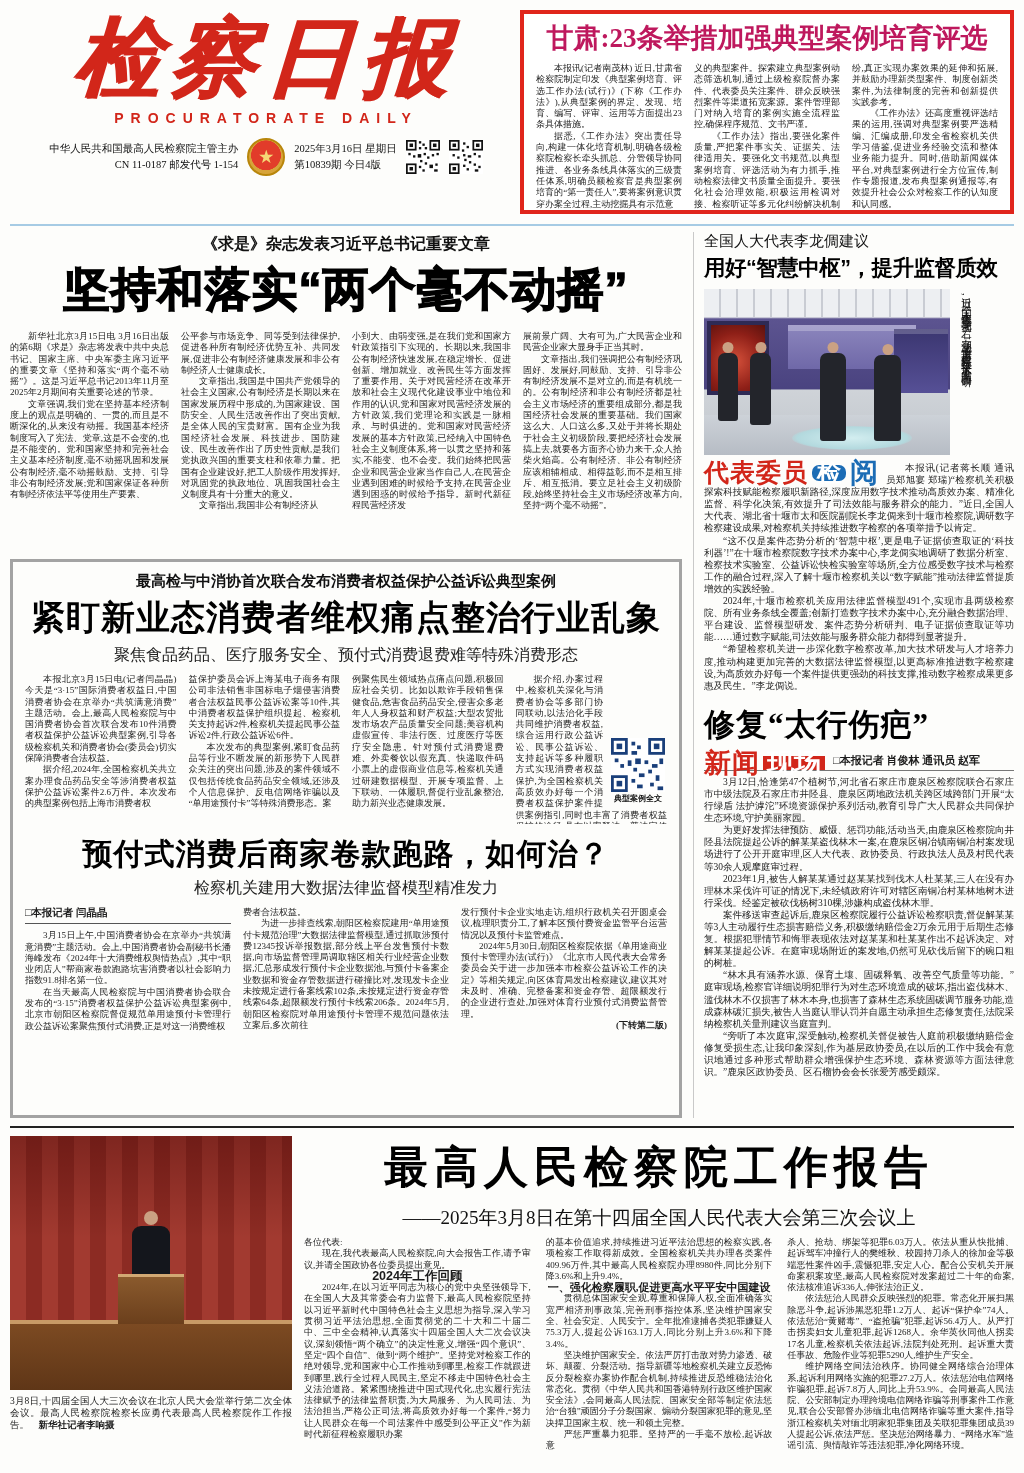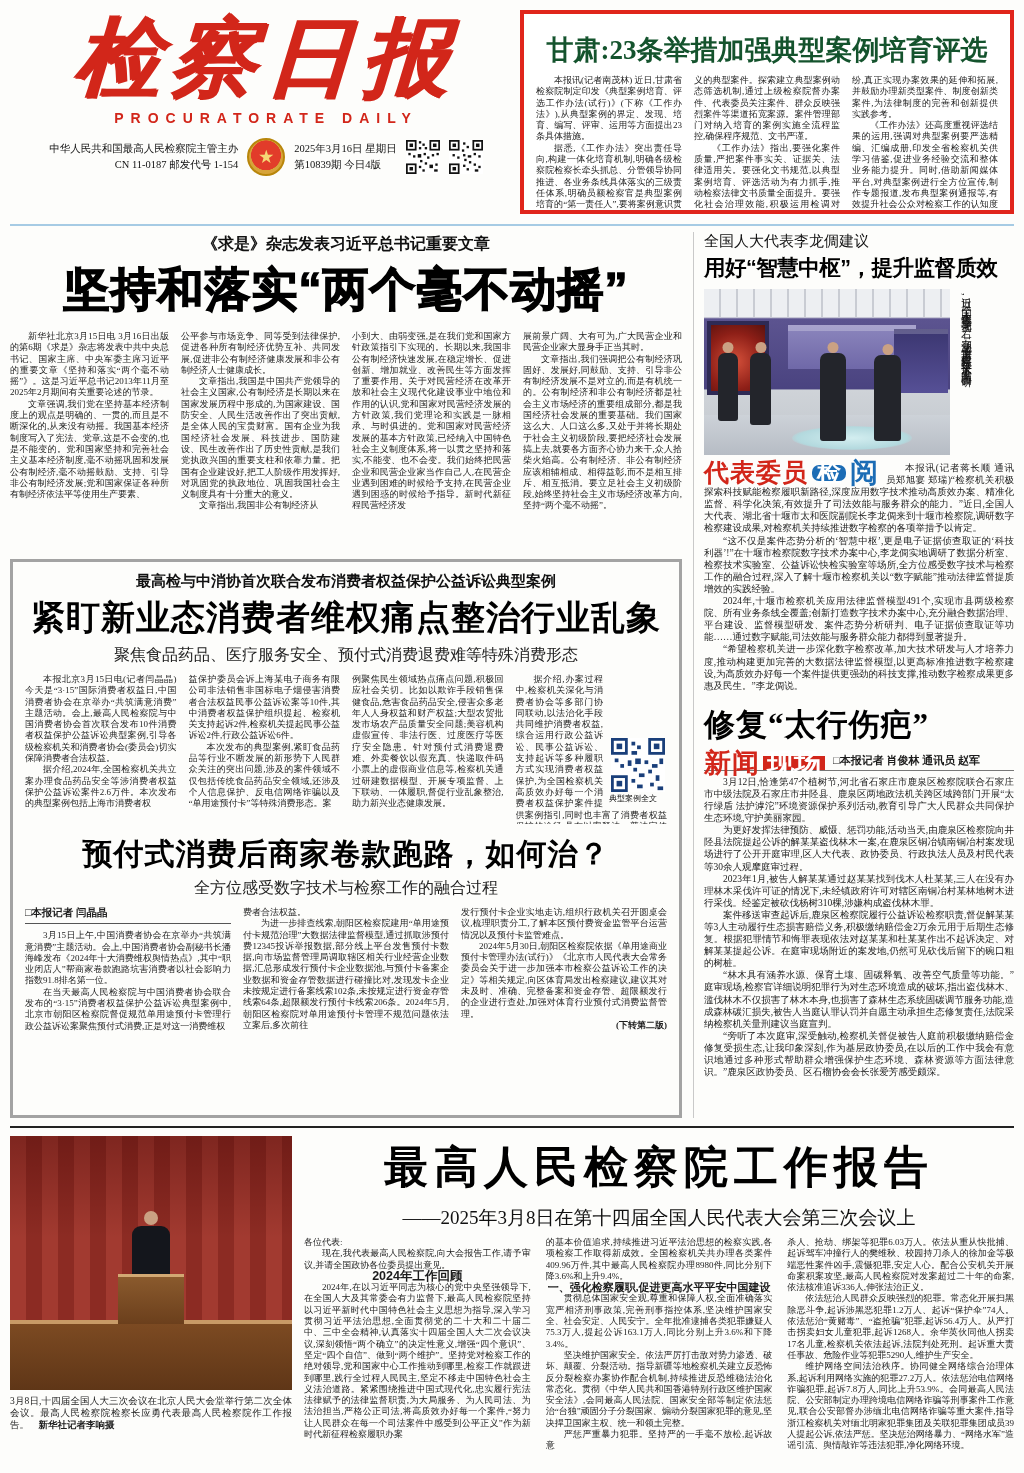--- a/index.html
+++ b/index.html
@@ -21,22 +21,22 @@
   .emblem{width:38px;height:38px;border-radius:50%;flex:0 0 38px;
           background:radial-gradient(circle at 50% 45%,#e23c2a 0 58%,#d7a43a 60% 100%);
           border:2px solid #b8860b;color:#f5d774;display:flex;align-items:center;justify-content:center;
           font-size:16px;}
   .qr{width:34px;height:34px;flex:0 0 34px;}
   .qr svg{width:100%;height:100%;display:block;}
 
   
   .red-box{position:absolute;right:10px;top:10px;width:494px;height:204px;
            border:4px solid #e0251b;background:#fff;padding:6px 12px;overflow:hidden;}
-  .red-box h2{margin:12px 0 7px;font-size:27px;letter-spacing:0;text-align:center;
-              font-weight:900;color:#14532d;white-space:nowrap;}
+  .red-box h2{margin:0 0 7px;font-size:27px;letter-spacing:0;text-align:center;
+              font-weight:900;color:#be185d;white-space:nowrap;}
   .cols{display:flex;gap:12px;}
   .col{flex:1;overflow:hidden;}
   .bodytext{font-size:9px;line-height:11.3px;text-align:justify;}
   .bodytext p{margin:0;text-indent:2em;}
   .cont p:first-child{text-indent:0;}
   .red-box .col{height:148px;}
 
   .blue-rule{height:2px;background:#a6cbe4;margin:2px 10px 6px;}
 
   
@@ -50,21 +50,21 @@
                  -webkit-text-stroke:1.3px #000;letter-spacing:1px;white-space:nowrap;}
   .lead-body{height:218px;margin-bottom:10px;}
 
   
   .consumer-box{border:3px solid #a3a3a3;padding:8px 12px 10px;}
   .consumer-box .kicker{font-size:15px;}
   .consumer-headline{font-size:34px;font-weight:900;text-align:center;margin:2px 0 4px;
                      letter-spacing:1px;white-space:nowrap;color:#000;}
   .consumer-sub{font-size:16px;text-align:center;color:#222;margin:0 0 8px;}
   .consumer-body{height:150px;margin-bottom:10px;}
-  .qr-float{float:right;width:58px;margin:64px 0 2px 6px;text-align:left;}
+  .qr-float{float:right;width:58px;margin:64px 0 2px 6px;text-align:center;font-weight:bold;}
   .qr-big svg{width:54px;height:54px;display:block;margin:0 auto;}
   .qr-cap{font-size:8px;margin-top:1px;color:#111;}
 
   .sub-headline{font-size:30px;font-weight:900;text-align:center;margin:4px 0 3px;
                 letter-spacing:1px;white-space:nowrap;color:#000;}
   .sub-subhead{font-size:16px;text-align:center;color:#222;margin:0 0 8px;}
   .sub-body{height:198px;}
   .byline-box{font-weight:bold;font-size:10.5px;border-bottom:1px solid #555;
               padding-bottom:5px;margin-bottom:6px;}
   .turn{text-align:right;font-weight:bold;text-indent:0 !important;}
@@ -346,21 +346,21 @@
               </div>
               <div class="qr-cap" data-interactable="false">典型案例全文</div>
             </div>
             <div data-interactable="false">
                 <p data-interactable="false">据介绍,办案过程中,检察机关深化与消费者协会等多部门协同联动,以法治化手段共同维护消费者权益,综合运用行政公益诉讼、民事公益诉讼、支持起诉等多种履职方式实现消费者权益保护,为全国检察机关高质效办好每一个消费者权益保护案件提供案例指引,同时也丰富了消费者权益保护的途径,具有以案释法、普法宣传的作用。</p>
               </div>
           </div>
         </div>
 
         <h2 class="sub-headline" data-interactable="false">预付式消费后商家卷款跑路，如何治？</h2>
-        <div class="sub-subhead" data-interactable="false">全方位感受数字技术与检察工作的融合过程</div>
+        <div class="sub-subhead" data-interactable="false">检察机关建用大数据法律监督模型精准发力</div>
         <div class="cols sub-body" data-interactable="false">
           <div class="col bodytext" data-interactable="false">
             <div class="byline-box" data-interactable="false">□本报记者 闫晶晶</div>
             <div data-interactable="false">
                 <p data-interactable="false">3月15日上午,中国消费者协会在京举办“共筑满意消费”主题活动。会上,中国消费者协会副秘书长潘海峰发布《2024年十大消费维权舆情热点》,其中“职业闭店人”帮商家卷款跑路坑害消费者以社会影响力指数91.8排名第一位。</p>
                 <p data-interactable="false">在当天最高人民检察院与中国消费者协会联合发布的“3·15”消费者权益保护公益诉讼典型案例中,北京市朝阳区检察院督促规范单用途预付卡管理行政公益诉讼案聚焦预付式消费,正是对这一消费维权</p>
               </div>
           </div>
           <div class="col bodytext cont" data-interactable="false">
               <p data-interactable="false">费者合法权益。</p>

